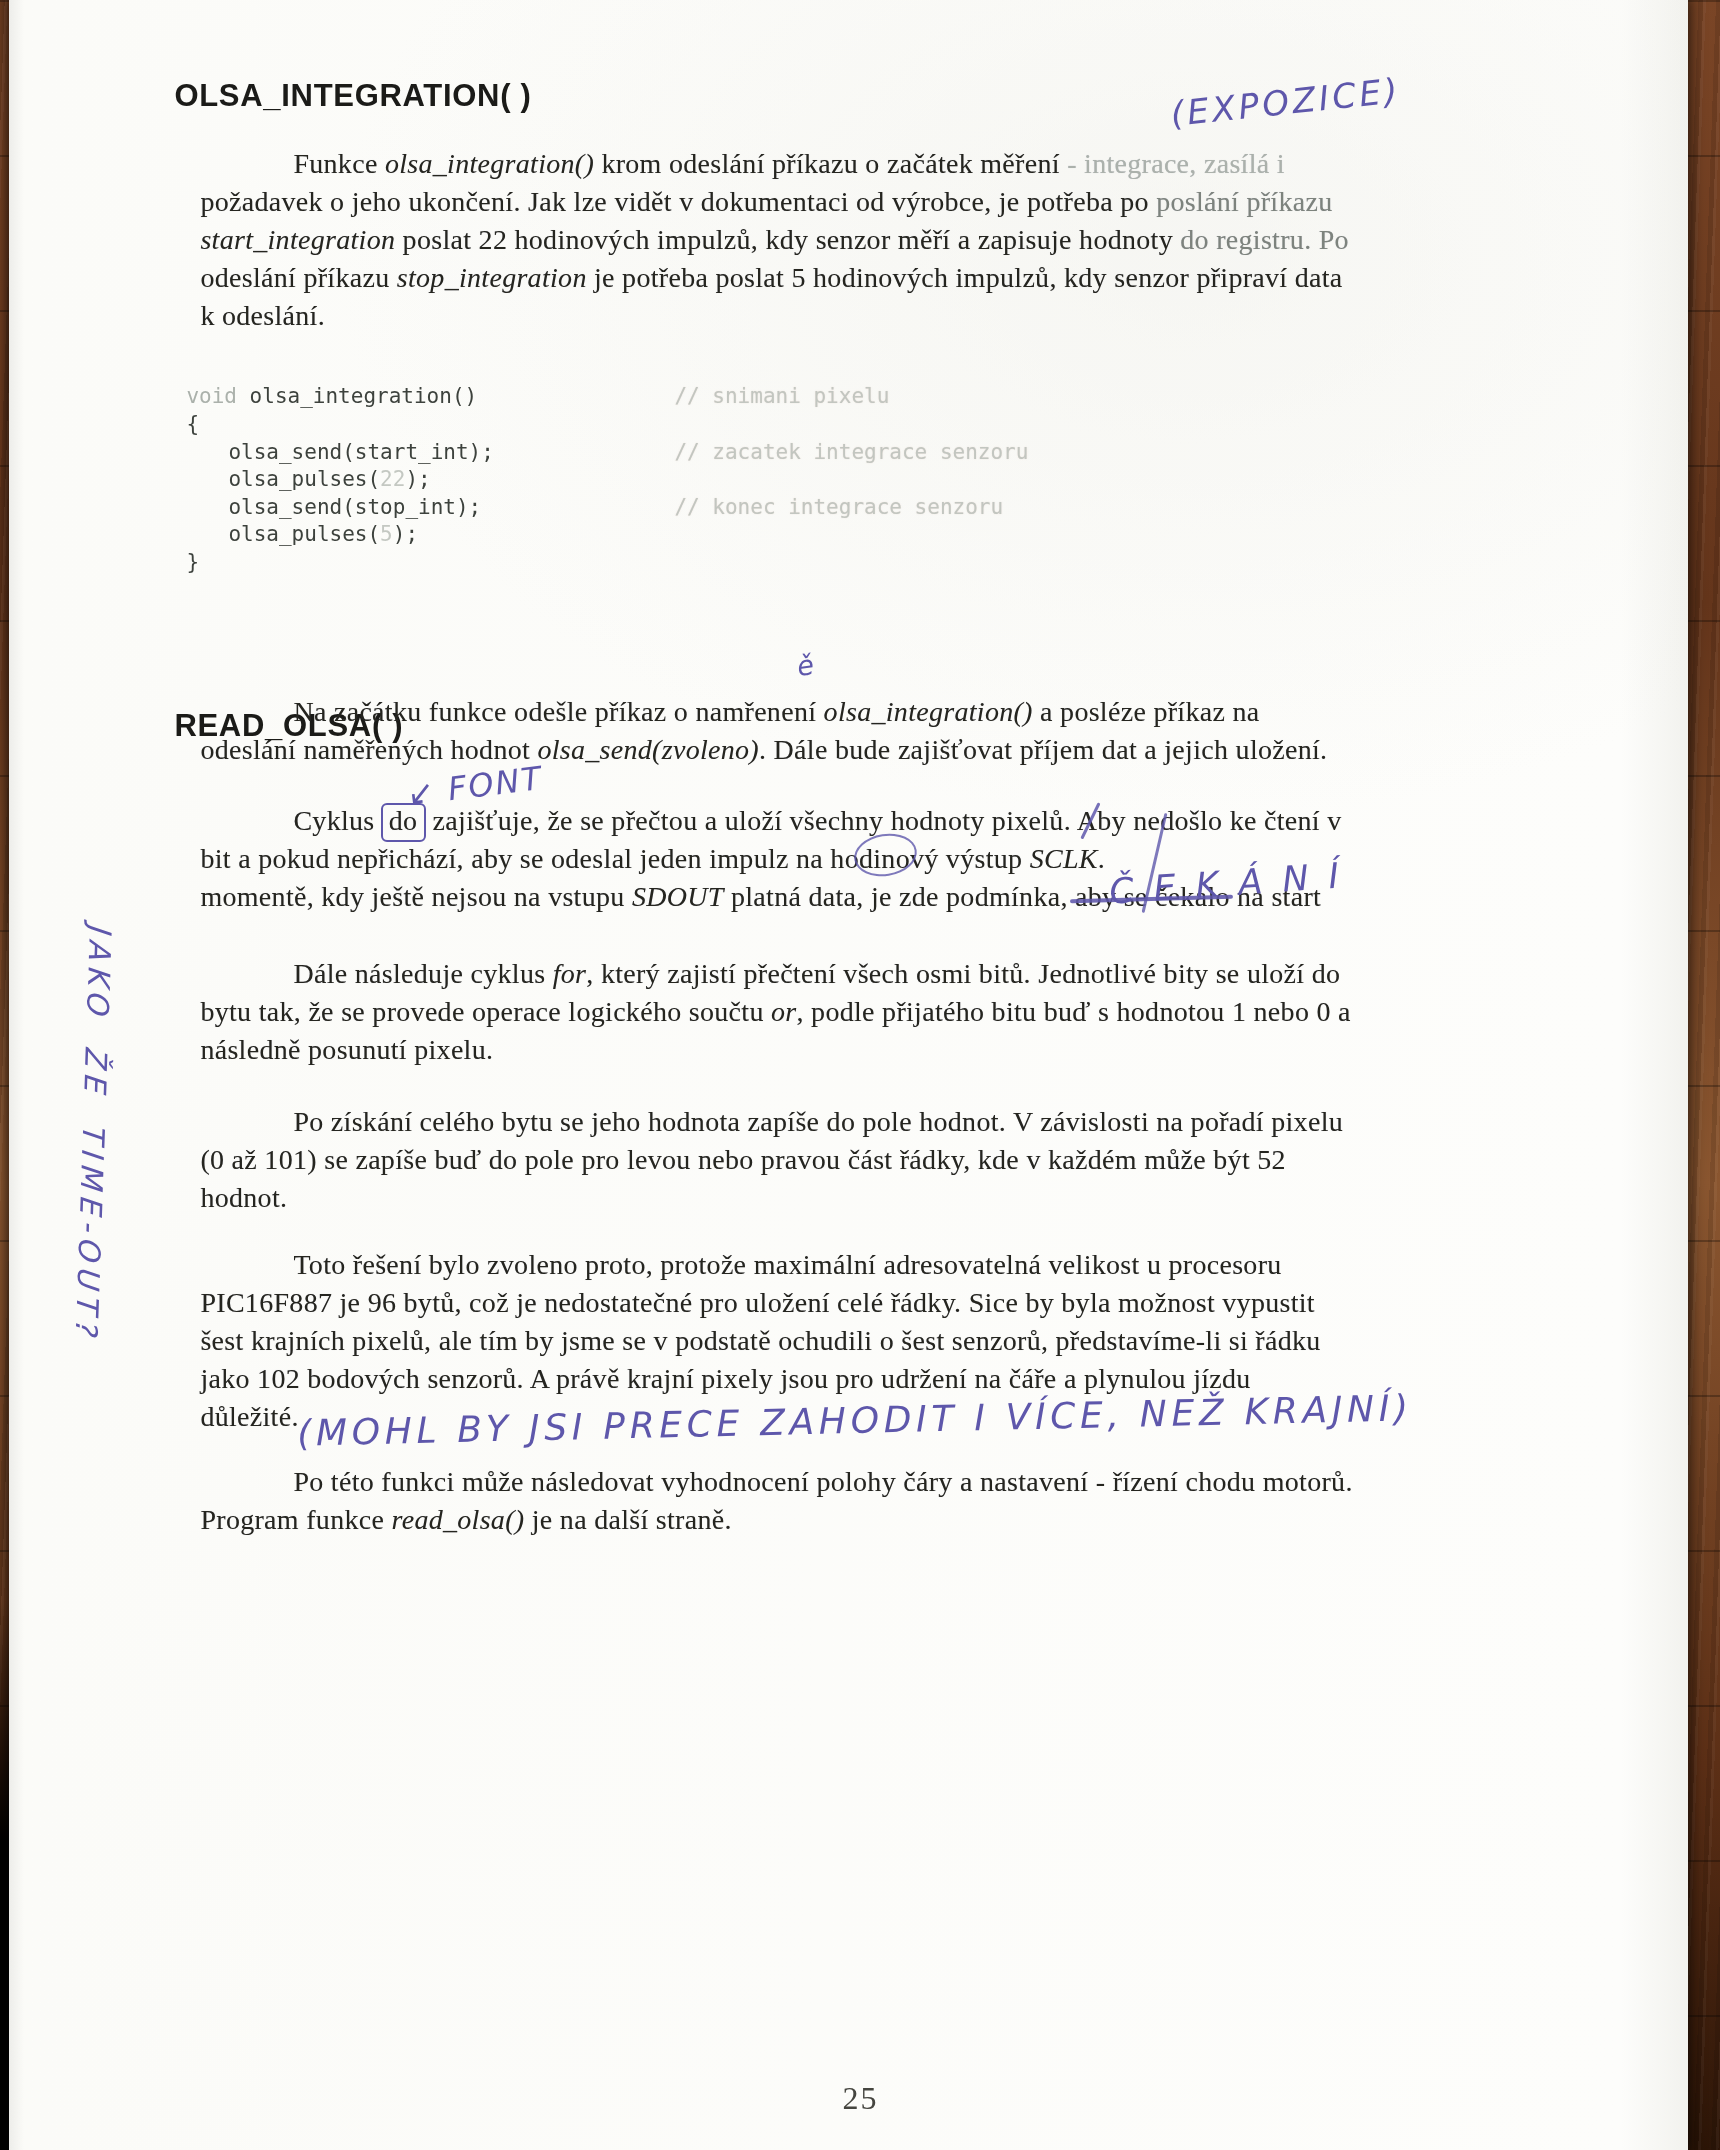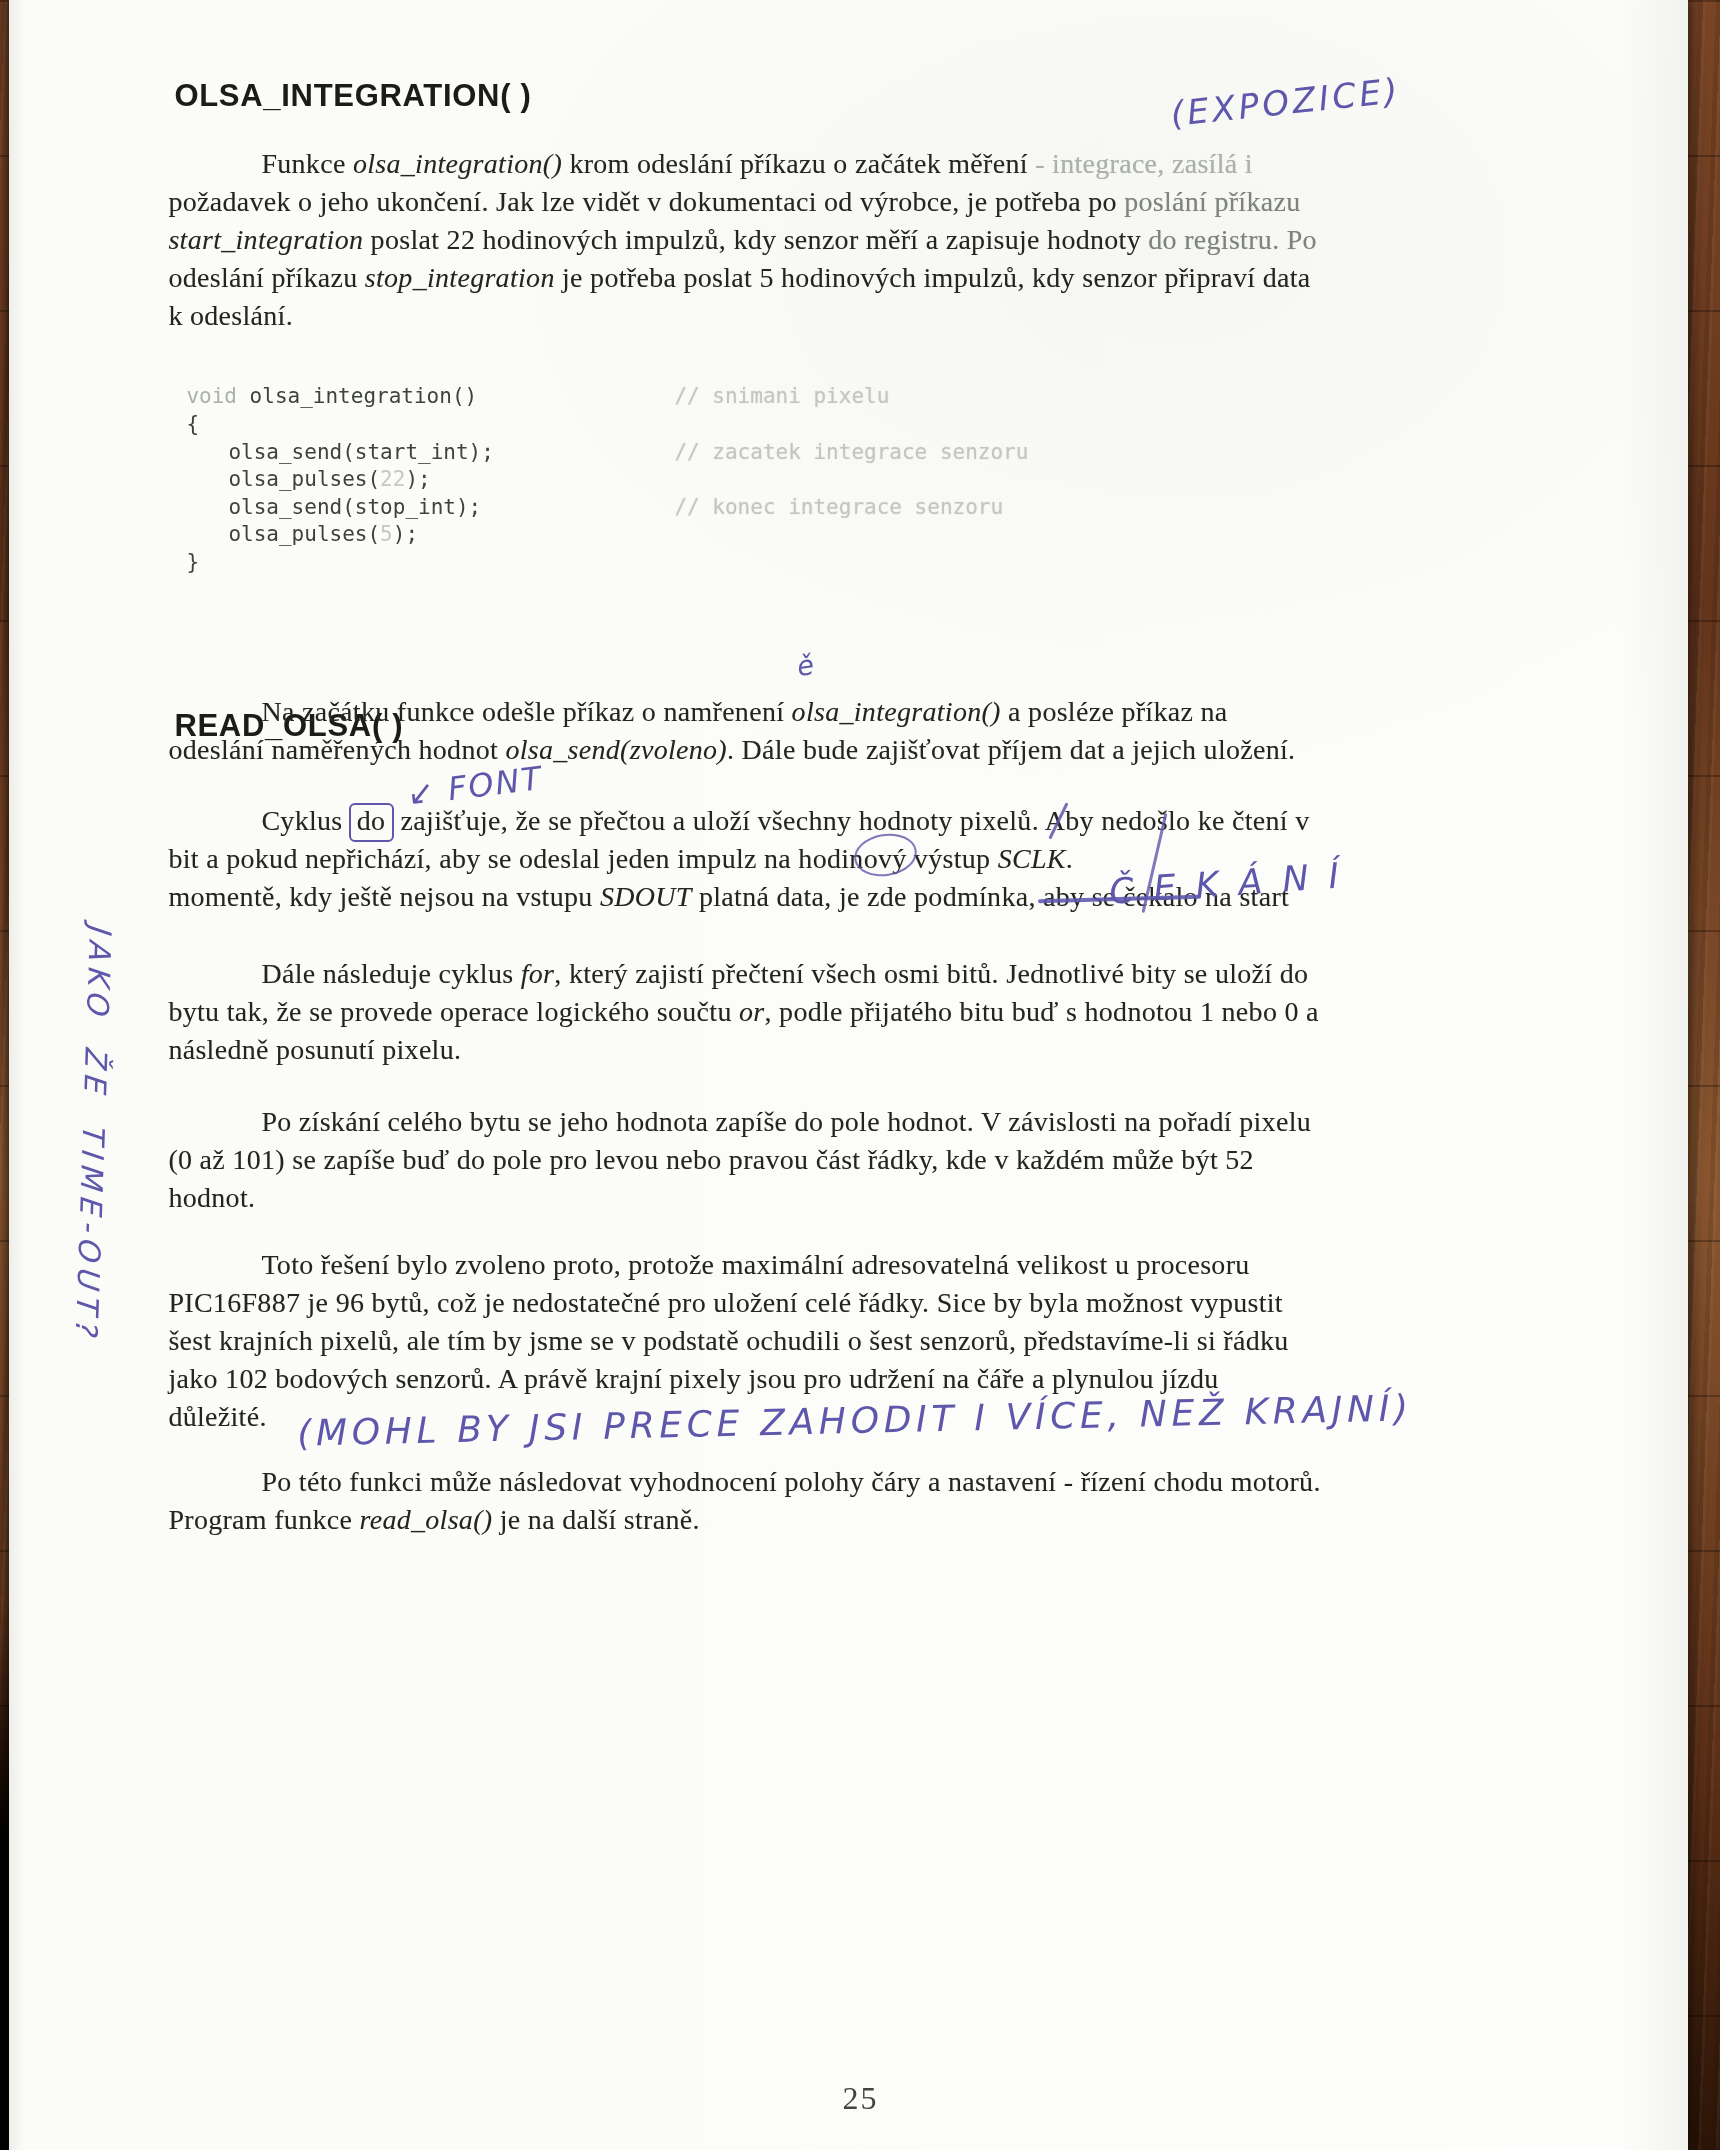--- a/index.html
+++ b/index.html
@@ -18,21 +18,21 @@
       radial-gradient(1210px 807px at 70% 12%, rgba(240,240,235,.5), rgba(0,0,0,0) 70%),
       linear-gradient(90deg, #ededea 0px, #fbfbf8 15px, #fdfdfb 96%, #f2f2ee 100%),
       #fcfcfa;
     box-shadow:-2.7px 0 10.8px rgba(0,0,0,.5), 4px 0 15px rgba(0,0,0,.45);
     border-radius:2px;
   }
   
   .h1{position:absolute;font-family:"Liberation Sans",sans-serif;font-weight:700;
       font-size:31px;color:#1b1b18;letter-spacing:0.7px;white-space:nowrap;}
   .para{position:absolute;font-size:28px;line-height:38px;color:var(--text);letter-spacing:0.3px;}
-  .para .tline{white-space:nowrap;text-shadow:0 0 0.7px rgba(70,70,110,.28);}
+  .para .tline{white-space:nowrap;text-shadow:0 0 0.7px rgba(70,70,110,.28);margin-left:32px;}
   .para .tline:first-child{text-indent:93px;}
   .seg-i{font-style:italic;}
   .seg-f{color:var(--fade_heavy);}
   .seg-f2{color:var(--fade_mild);}
   .seg-box{position:relative;border:2.4px solid var(--ink_blue);border-radius:6px;
       padding:0 6.7px 3.4px 5.4px;margin:0 6.7px;}
   .seg-strike{position:relative;}
   .seg-strike::after{content:"";position:absolute;left:-5.4px;right:-2.7px;top:52%;height:4px;
       background:var(--ink_blue);border-radius:2px;transform:rotate(-1.6deg);opacity:.88;}
   .seg-slash{position:relative;}

